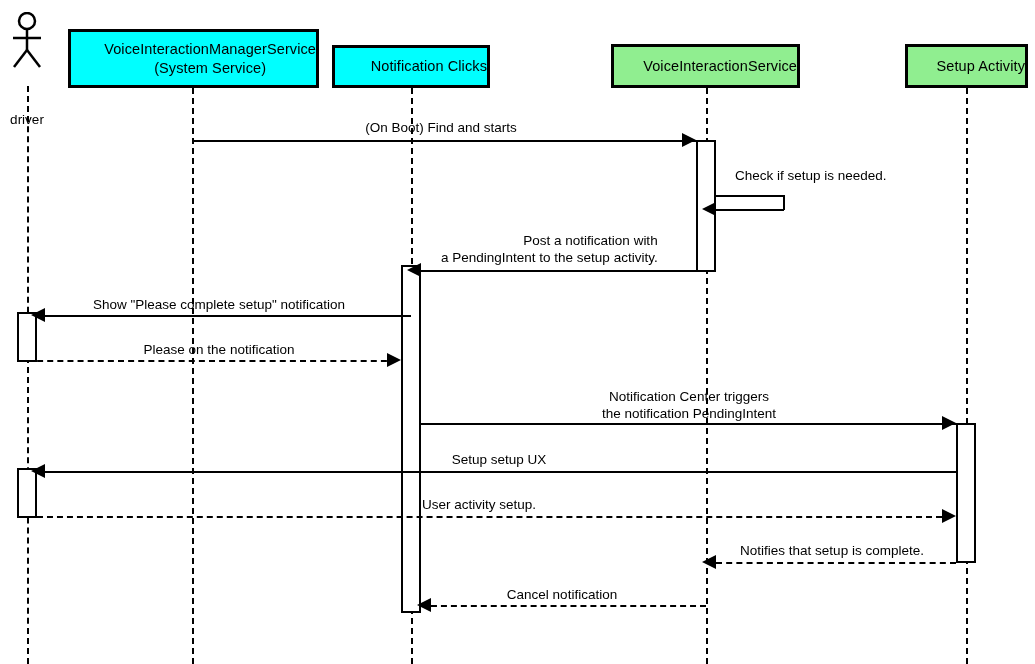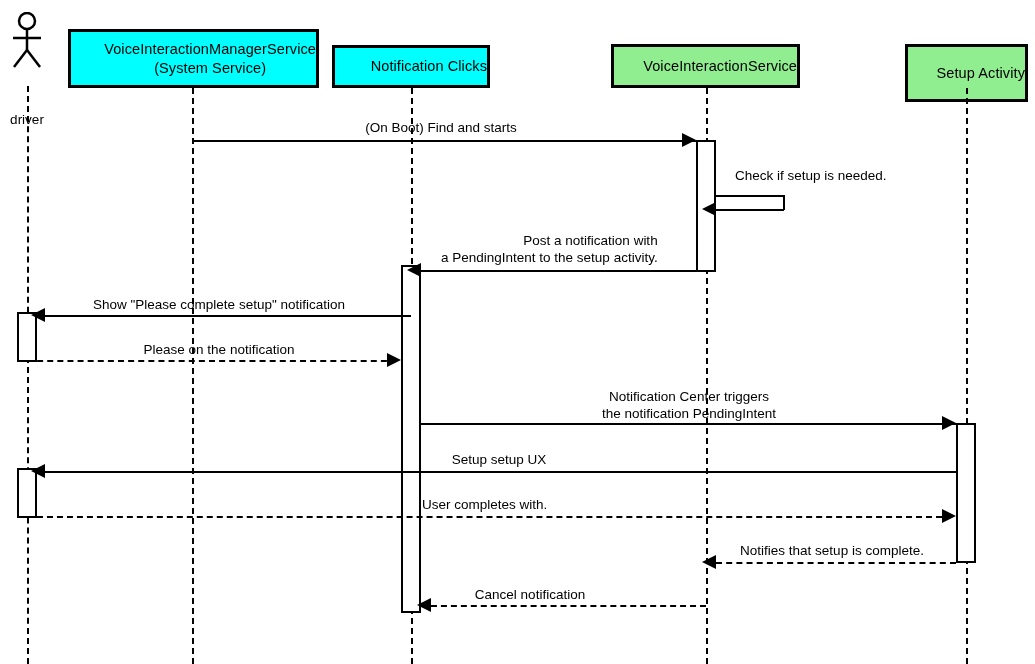--- a/index.html
+++ b/index.html
@@ -116,21 +116,21 @@
   <div class="lifeline-box" style="left:332px; top:45px; width:158px; height:43px; background:#00ffff;">
     <span>Notification Clicks</span>
   </div>
   <div class="lifeline-line" style="left:411px; top:88px; height:576px;"></div>
 
   <div class="lifeline-box" style="left:611px; top:44px; width:189px; height:44px; background:#90ee90;">
     <span>VoiceInteractionService</span>
   </div>
   <div class="lifeline-line" style="left:706px; top:88px; height:576px;"></div>
 
-  <div class="lifeline-box" style="left:905px; top:44px; width:123px; height:58px; background:#90ee90;">
+  <div class="lifeline-box" style="left:905px; top:44px; width:123px; height:44px; background:#90ee90;">
     <span>Setup Activity</span>
   </div>
   <div class="lifeline-line" style="left:966px; top:88px; height:576px;"></div>
 
   <div class="activation" style="left:696px; top:140px; width:20px; height:132px;"></div>
   <div class="activation" style="left:401px; top:265px; width:20px; height:348px;"></div>
   <div class="activation" style="left:17px; top:312px; width:20px; height:50px;"></div>
   <div class="activation" style="left:956px; top:423px; width:20px; height:140px;"></div>
   <div class="activation" style="left:17px; top:468px; width:20px; height:50px;"></div>
 
@@ -159,25 +159,25 @@
 
   <div class="msg-label center" style="left:689px; top:389px;">Notification Center triggers
 the notification PendingIntent</div>
   <div class="arrow-line" style="left:421px; top:423px; width:535px;"></div>
   <div class="arrow-head right" style="left:942px; top:416px;"></div>
 
   <div class="msg-label center" style="left:499px; top:452px;">Setup setup UX</div>
   <div class="arrow-line" style="left:37px; top:471px; width:919px;"></div>
   <div class="arrow-head left" style="left:31px; top:464px;"></div>
 
-  <div class="msg-label left" style="left:422px; top:497px;">User completes with.</div>
+  <div class="msg-label left" style="left:422px; top:497px;">User activity setup.</div>
   <div class="arrow-line dashed" style="left:27px; top:516px; width:915px;"></div>
   <div class="arrow-head right" style="left:942px; top:509px;"></div>
 
   <div class="msg-label center" style="left:832px; top:543px;">Notifies that setup is complete.</div>
   <div class="arrow-line dashed" style="left:716px; top:562px; width:240px;"></div>
   <div class="arrow-head left" style="left:702px; top:555px;"></div>
 
-  <div class="msg-label center" style="left:530px; top:587px;">Cancel notification</div>
+  <div class="msg-label center" style="left:562px; top:587px;">Cancel notification</div>
   <div class="arrow-line dashed" style="left:421px; top:605px; width:285px;"></div>
   <div class="arrow-head left" style="left:417px; top:598px;"></div>
 
 </div>
 
 </body></html>

